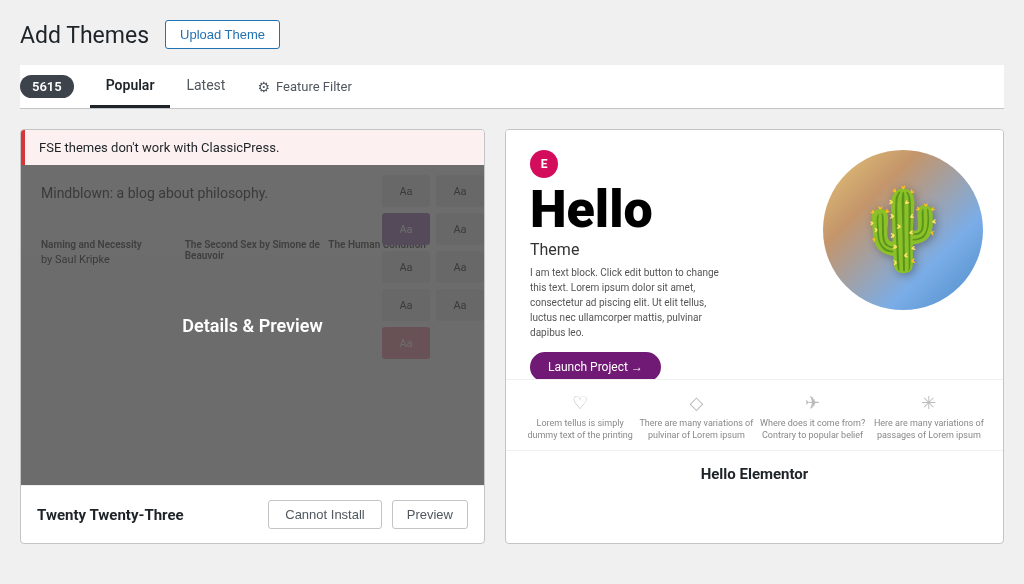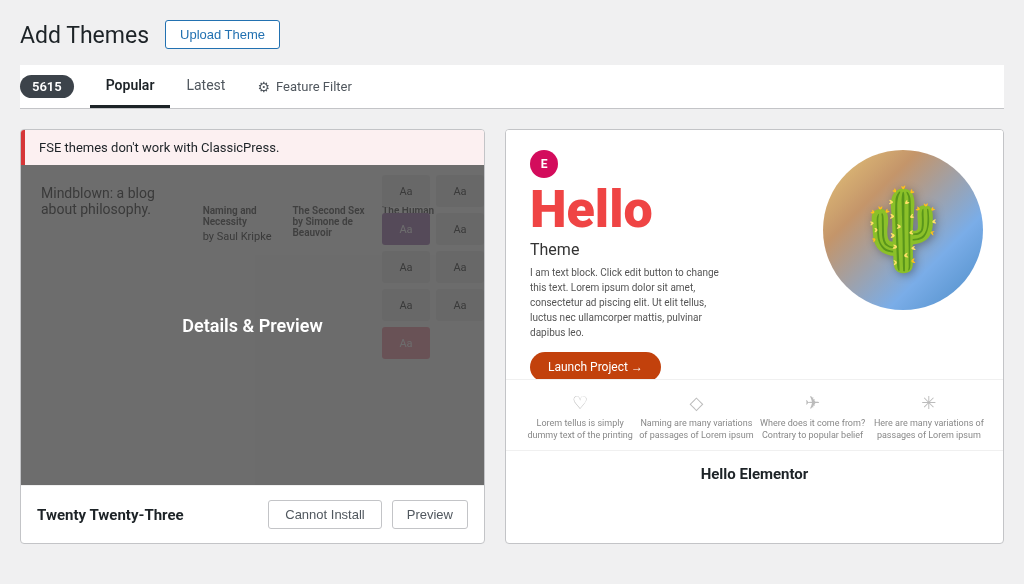--- a/index.html
+++ b/index.html
@@ -101,21 +101,21 @@
       height: 320px;
       background: #f6f7f7;
       overflow: hidden;
     }
     
     .tt3-mockup {
       background: #fff;
       width: 100%;
       height: 100%;
       display: flex;
-      flex-direction: row;
+      flex-direction: column;
       padding: 20px;
       gap: 10px;
       opacity: 0.85;
     }
     .tt3-tagline {
       font-size: 14px;
       color: #555;
       margin-bottom: 8px;
     }
     .tt3-font-grid {
@@ -251,36 +251,36 @@
       justify-content: center;
       color: #fff;
       font-size: 12px;
       font-weight: 700;
       margin-bottom: 6px;
     }
     .he-hello {
       font-size: 52px;
       font-weight: 900;
       line-height: 1;
-      color: #ef4444;
+      color: #000000;
     }
     .he-theme-label {
       font-size: 16px;
       color: #333;
       margin-top: 4px;
     }
     .he-desc {
       font-size: 10px;
       color: #555;
       line-height: 1.5;
       margin-top: 6px;
       max-width: 200px;
     }
     .he-launch-btn {
-      background: #c2410c;
+      background: #701a75;
       color: #fff;
       border: none;
       border-radius: 20px;
       padding: 8px 18px;
       font-size: 12px;
       margin-top: 12px;
       cursor: pointer;
       display: inline-block;
     }
     .he-image {
@@ -416,21 +416,21 @@
           <span class="he-plant">🌵</span>
         </div>
 
         <div class="he-icons-row" style="position:absolute; bottom:0; left:0; right:0; background:#fff;">
           <div class="he-icon-item">
             <span class="he-icon-sym">♡</span>
             <div class="he-icon-text">Lorem tellus is simply dummy text of the printing</div>
           </div>
           <div class="he-icon-item">
             <span class="he-icon-sym">◇</span>
-            <div class="he-icon-text">Naming are many variations of passages of Lorem ipsum</div>
+            <div class="he-icon-text">There are many variations of pulvinar of Lorem ipsum</div>
           </div>
           <div class="he-icon-item">
             <span class="he-icon-sym">✈</span>
             <div class="he-icon-text">Where does it come from? Contrary to popular belief</div>
           </div>
           <div class="he-icon-item">
             <span class="he-icon-sym">✳</span>
             <div class="he-icon-text">Here are many variations of passages of Lorem ipsum</div>
           </div>
         </div>

